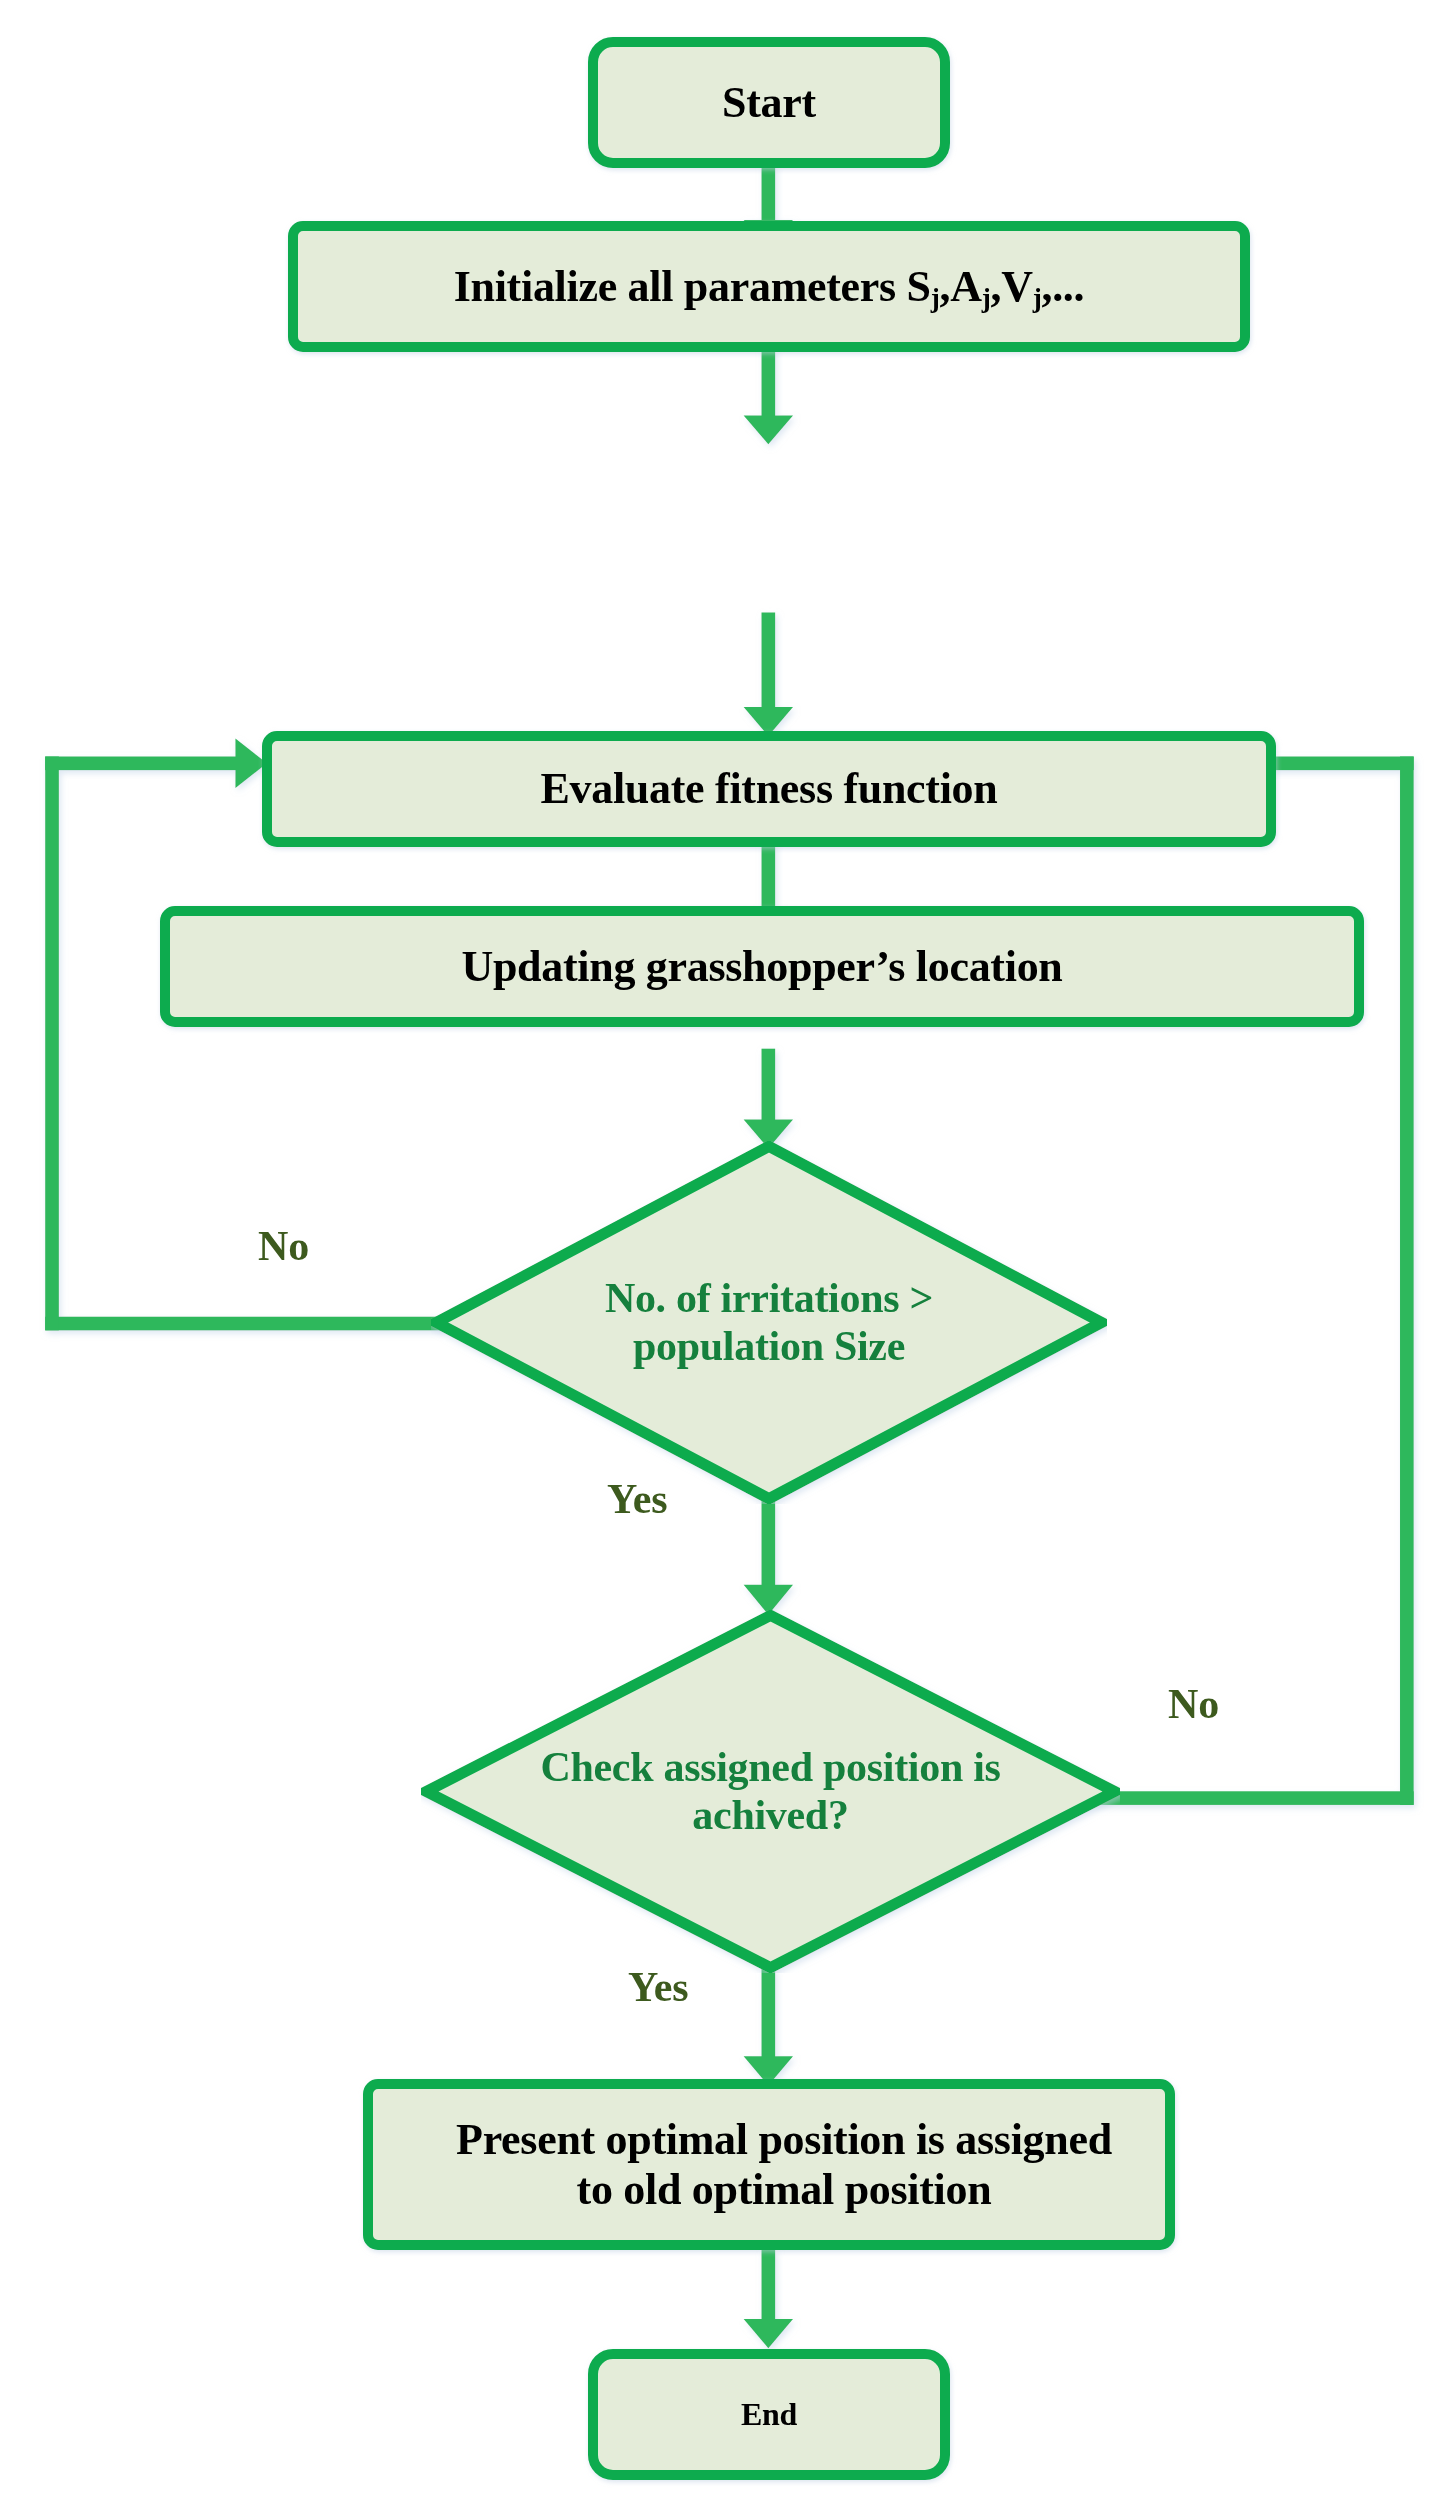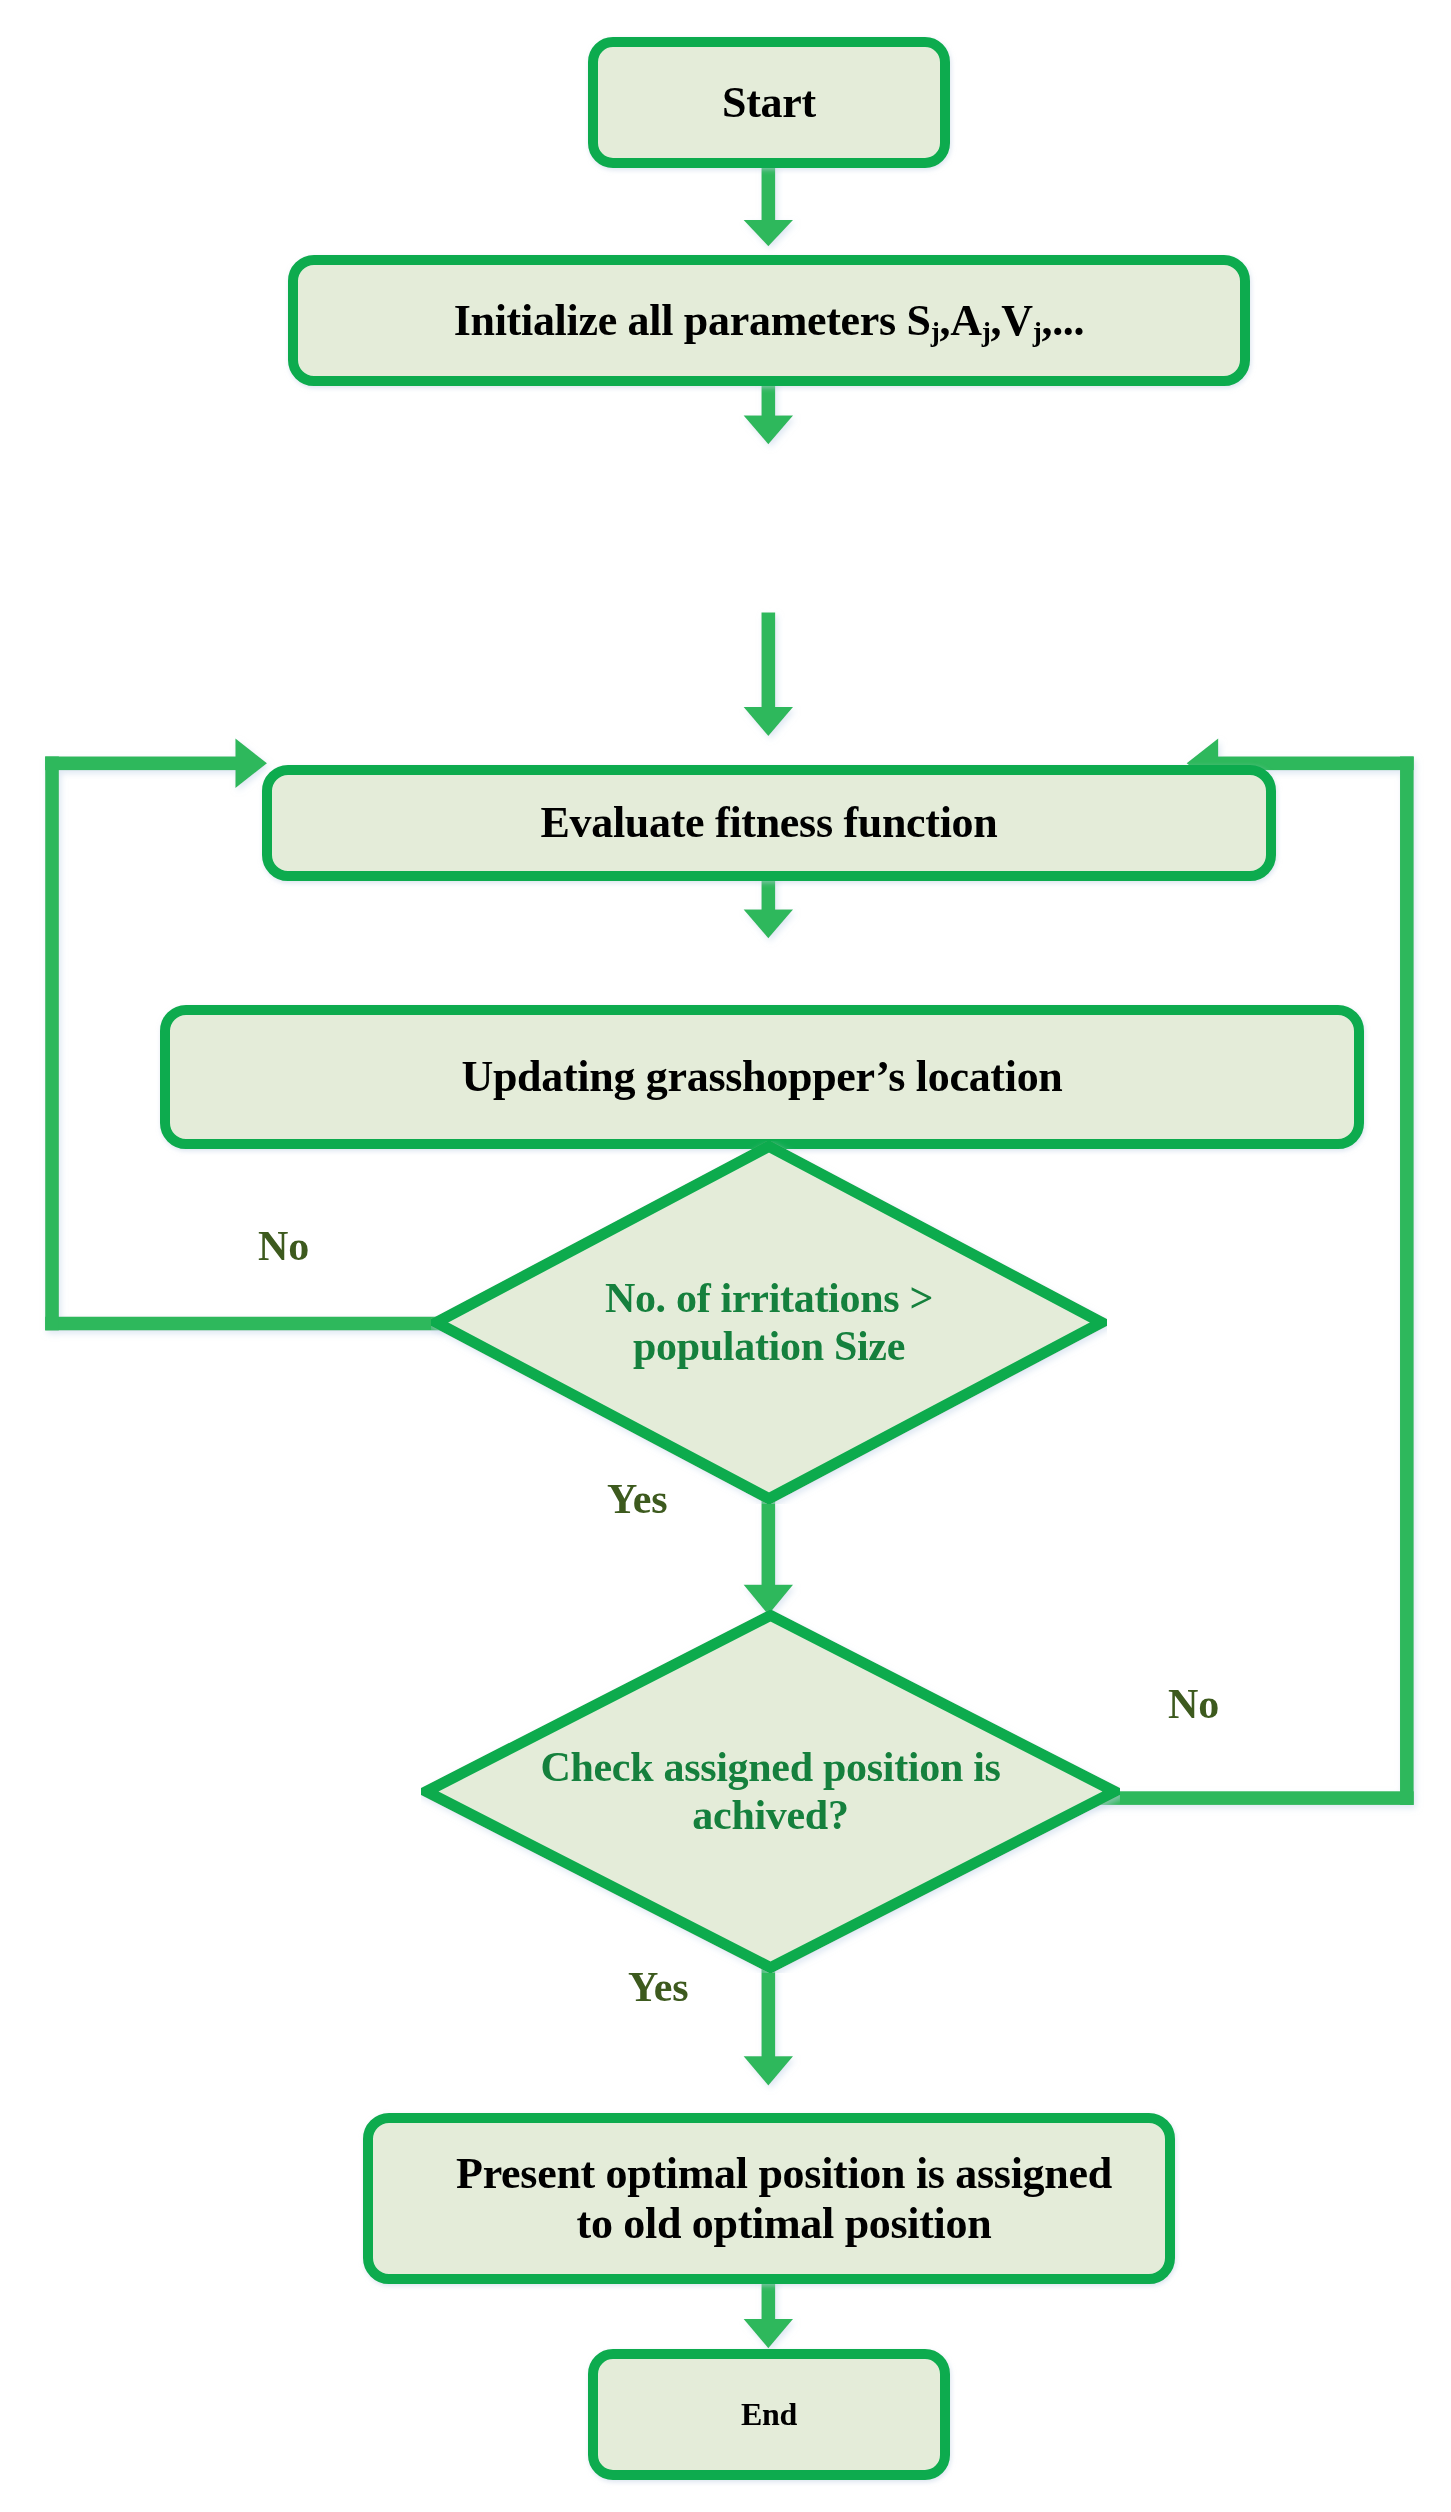--- a/index.html
+++ b/index.html
@@ -6,21 +6,21 @@
   body{width:1451px;height:2512px;position:relative;overflow:hidden;
        font-family:"Liberation Serif","DejaVu Serif",serif;}
   #stage{position:absolute;left:0;top:0;width:1451px;height:2512px;background:#fff;}
   #wires{position:absolute;left:0;top:0;width:1451px;height:2512px;}
   .node{position:absolute;box-sizing:border-box;
         background:#e4ecd9;border:10.5px solid #0DAB4E;
         display:flex;align-items:center;justify-content:center;text-align:center;
         color:#000;font-weight:bold;line-height:1.12;
         filter:drop-shadow(1.6px 2.6px 2.6px rgba(190,205,225,0.55));}
   .term{border-radius:25px;}
-  .proc{border-radius:26px;margin-top:34px;}
+  .proc{border-radius:15px;}
   .node .txt{display:block;width:100%;padding:0 13.7px;
              font-stretch:condensed;letter-spacing:-0.3px;}
   .diamond{position:absolute;
            display:flex;align-items:center;justify-content:center;text-align:center;}
   .diamond svg{position:absolute;left:0;top:0;}
   .diamond .dtxt{position:relative;z-index:2;color:#15803d;font-weight:bold;
                  line-height:1.14;letter-spacing:-0.3px;width:78%;}
   .lbl{position:absolute;color:#3D5A1E;font-weight:bold;
        font-family:"Liberation Serif","DejaVu Serif",serif;white-space:nowrap;}
   sub{font-size:0.62em;vertical-align:-0.22em;line-height:0;}
@@ -101,21 +101,21 @@
 
   <div class="node proc" style="left:288px;top:221px;width:962px;height:131px;">
     <span class="txt" style="font-size:44px;"><span>Initialize all parameters S</span><sub>j</sub><span>,A</span><sub>j</sub><span>,V</span><sub>j</sub><span>,...</span></span>
   </div>
 
 
   <div class="node proc" style="left:262px;top:731px;width:1014px;height:116px;">
     <span class="txt" style="font-size:44px;">Evaluate fitness function</span>
   </div>
 
-  <div class="node proc" style="left:160px;top:971px;width:1204px;height:144px;">
+  <div class="node proc" style="left:160px;top:906px;width:1204px;height:121px;">
     <span class="txt" style="font-size:44px;">Updating grasshopper’s location</span>
   </div>
 
   <div class="diamond" style="left:431px;top:1141px;width:676px;height:363px;">
     <svg viewBox="0 0 1285 690" width="676" height="363" xmlns="http://www.w3.org/2000/svg">
       <polygon points="642.5,10 1275,345 642.5,680 10,345" fill="#e4ecd9" stroke="#0DAB4E" stroke-width="21" stroke-linejoin="miter" filter="url(#sh)"></polygon>
     </svg>
     <span class="dtxt" style="font-size:42px;"><span>No. of irritations &gt;</span><br><span>population Size</span></span>
   </div>
 

